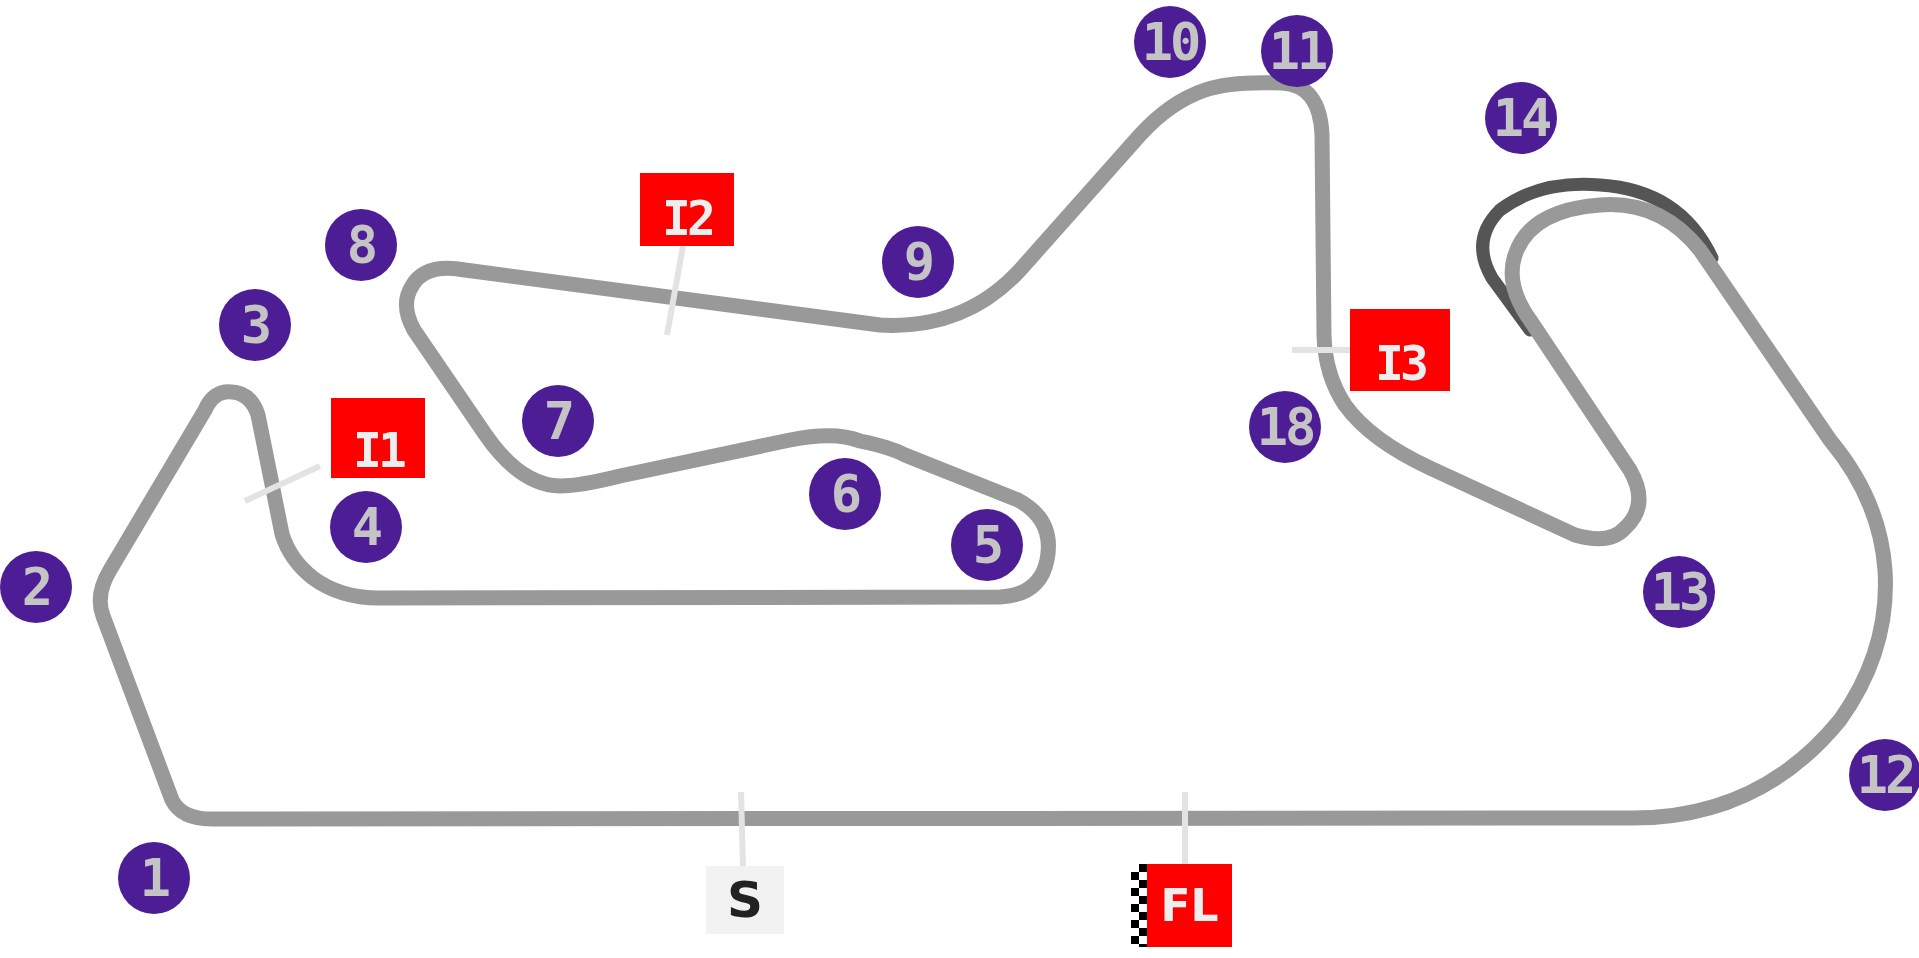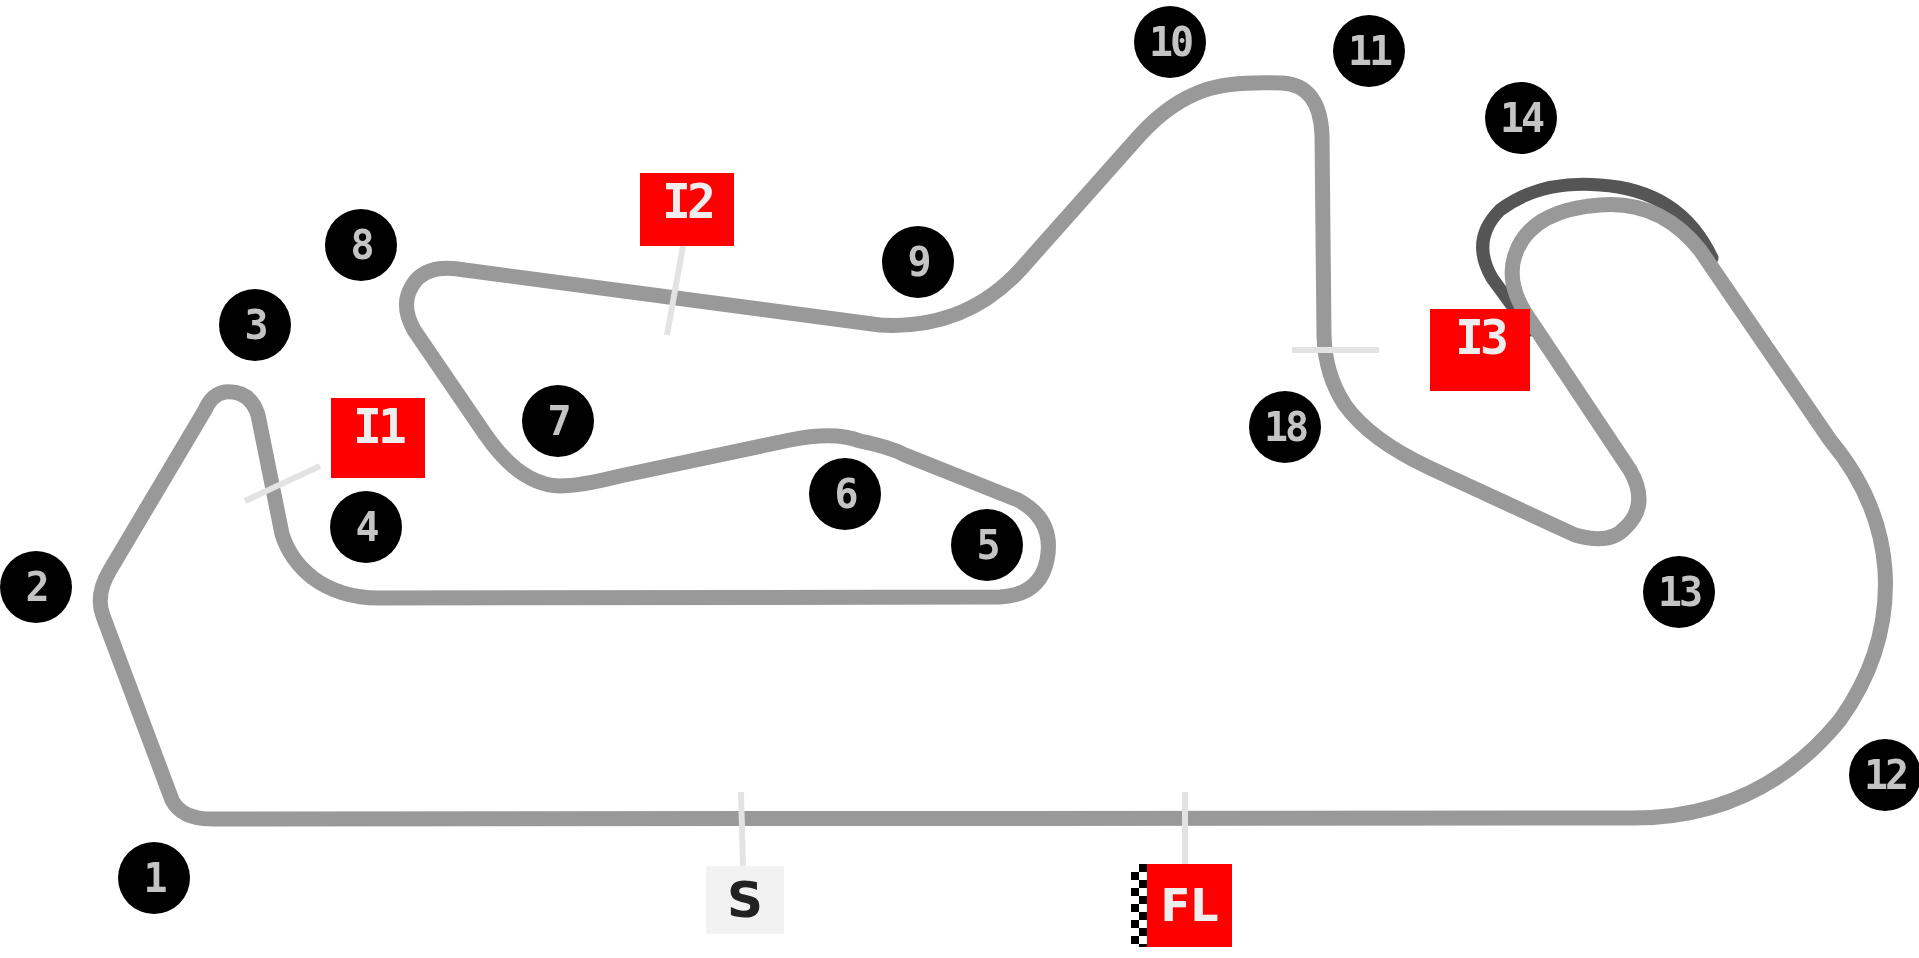--- a/index.html
+++ b/index.html
@@ -1,22 +1,22 @@
 <!DOCTYPE html>
 <html><head>
 <meta charset="utf-8">
 <style>
   html, body { margin:0; padding:0; background:#ffffff; }
   body { width:1919px; height:958px; position:relative; overflow:hidden; font-family:"DejaVu Sans", sans-serif; }
   svg.track { position:absolute; left:0; top:0; }
-  .corner { position:absolute; width:72px; height:72px; border-radius:50%; background:#000000; color:#c4c4c4;
-    display:flex; align-items:center; justify-content:center; font-weight:bold; font-size:40px; transform:translate(-50%,-50%);
+  .corner { position:absolute; width:72px; height:72px; border-radius:50%; background:#4c1d95; color:#c4c4c4;
+    display:flex; align-items:center; justify-content:center; font-weight:bold; font-size:52px; transform:translate(-50%,-50%);
     font-family:"DejaVu Sans Mono", monospace; letter-spacing:-3px; }
   .sector { position:absolute; background:#ff0000; color:#eeeeee; font-weight:bold; font-size:48px;
-    display:flex; align-items:flex-start; justify-content:center; font-family:"DejaVu Sans Mono", monospace; letter-spacing:-4px; }
+    display:flex; align-items:flex-end; justify-content:center; font-family:"DejaVu Sans Mono", monospace; letter-spacing:-4px; }
   .start { position:absolute; background:#f2f2f2; color:#222; font-weight:bold; font-size:50px;
     display:flex; align-items:center; justify-content:center; font-family:"DejaVu Sans", sans-serif; }
   .finish { position:absolute; background:#ff0000; color:#eeeeee; font-weight:bold; font-size:44px;
     display:flex; align-items:center; justify-content:center; font-family:"DejaVu Sans", sans-serif; }
   .checker { position:absolute; left:-16px; top:0; width:16px; height:100%;
     background-image: linear-gradient(45deg,#000 25%,transparent 25%,transparent 75%,#000 75%),
                       linear-gradient(45deg,#000 25%,transparent 25%,transparent 75%,#000 75%);
     background-size:16px 16px; background-position:0 0, 8px 8px; background-color:#fff; }
 </style>
 </head>
@@ -101,21 +101,21 @@
     </div>
     <div class="corner" style="left: 361px; top: 245px;">
       <span>8</span>
     </div>
     <div class="corner" style="left: 918px; top: 262px;">
       <span>9</span>
     </div>
     <div class="corner" style="left: 1170px; top: 42px;">
       <span>10</span>
     </div>
-    <div class="corner" style="left: 1369px; top: 51px;">
+    <div class="corner" style="left: 1297px; top: 51px;">
       <span>11</span>
     </div>
     <div class="corner" style="left: 1285px; top: 427px;">
       <span>18</span>
     </div>
     <div class="corner" style="left: 1679px; top: 592px;">
       <span>13</span>
     </div>
     <div class="corner" style="left: 1521px; top: 118px;">
       <span>14</span>
@@ -124,21 +124,21 @@
       <span>12</span>
     </div>
   </div>
 
 <div class="sector" style="left:319px;top:398px;width:94px;height:80px;margin-left:12px;">
   <span>I1</span>
 </div>
 <div class="sector" style="left:640px;top:173px;width:94px;height:73px;">
   <span>I2</span>
 </div>
-<div class="sector" style="left:1430px;top:309px;width:100px;height:82px;">
+<div class="sector" style="left:1350px;top:309px;width:100px;height:82px;">
   <span>I3</span>
 </div>
 
 <div class="start" style="left:706px;top:866px;width:78px;height:68px;">
   <span>S</span>
 </div>
 
 <div class="finish" style="left:1147px;top:864px;width:85px;height:83px;">
   <div class="checker"></div>
   <span>FL</span>

